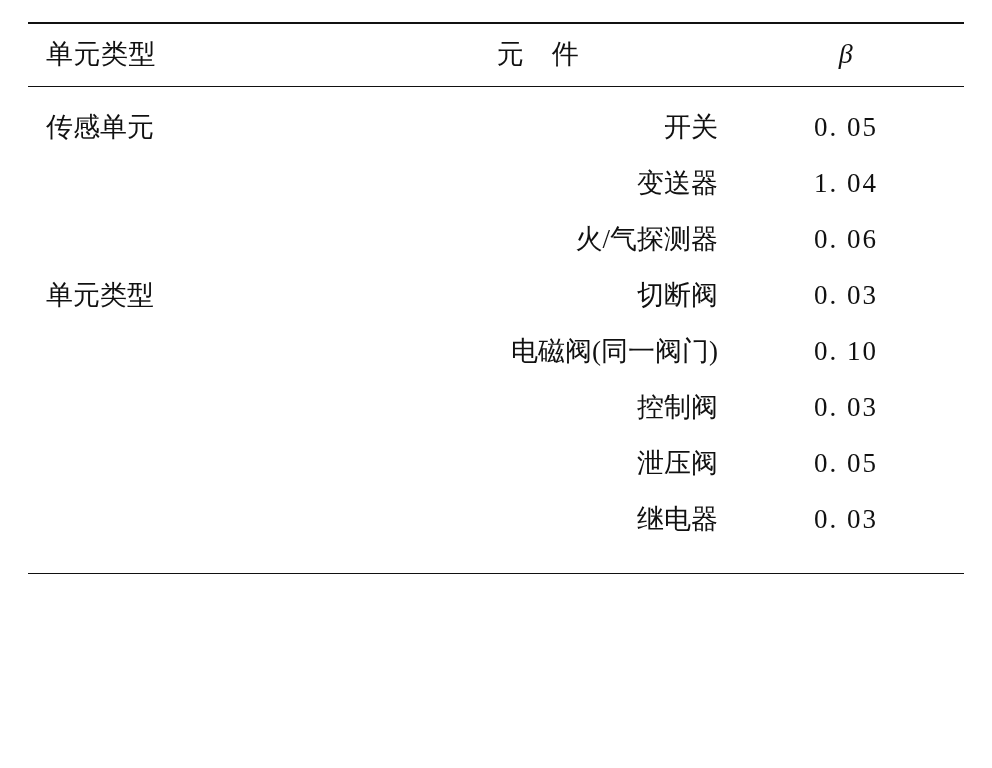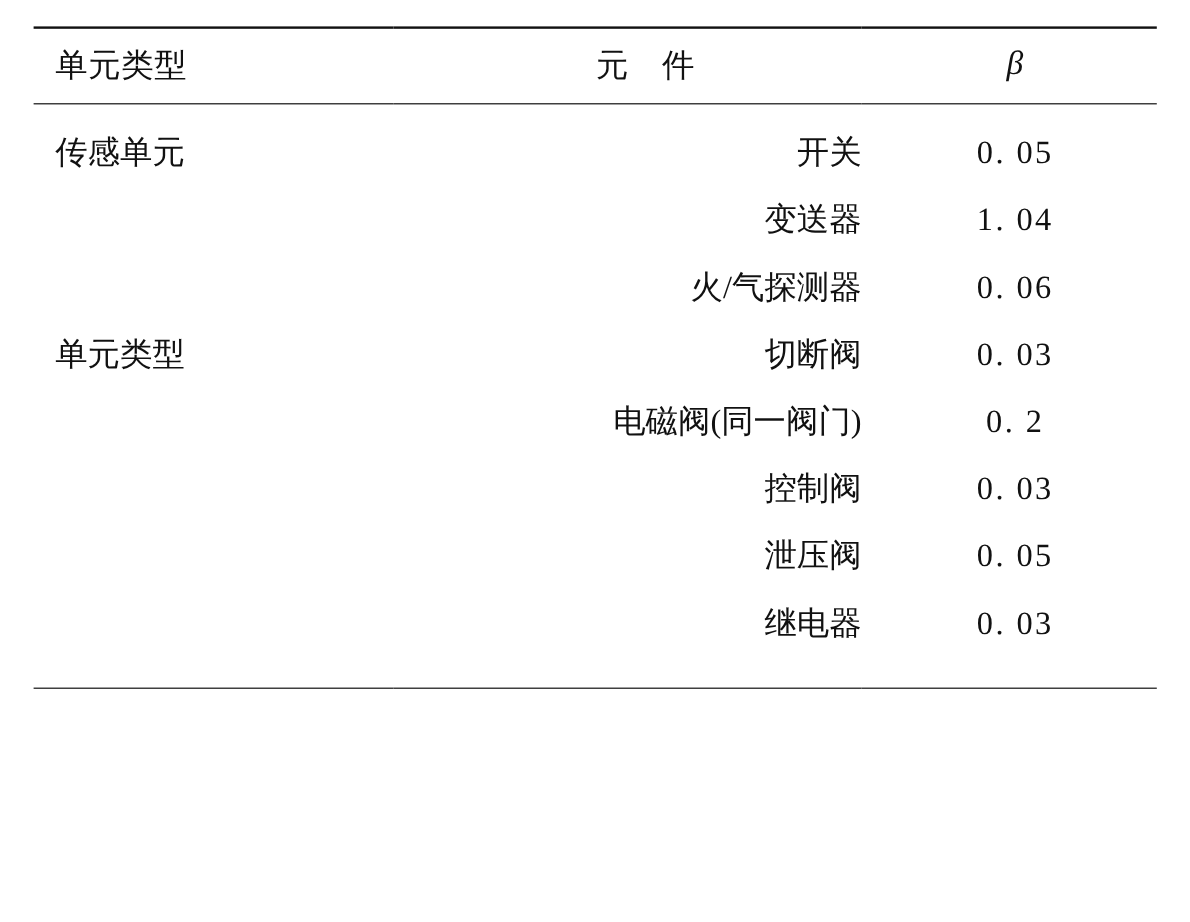--- a/index.html
+++ b/index.html
@@ -120,21 +120,21 @@
         <td class="c-beta">0. 06</td>
       </tr>
       <tr>
         <td class="c-type">单元类型</td>
         <td class="c-comp">切断阀</td>
         <td class="c-beta">0. 03</td>
       </tr>
       <tr>
         <td class="c-type"></td>
         <td class="c-comp">电磁阀(同一阀门)</td>
-        <td class="c-beta">0. 2</td>
+        <td class="c-beta">0. 10</td>
       </tr>
       <tr>
         <td class="c-type"></td>
         <td class="c-comp">控制阀</td>
         <td class="c-beta">0. 03</td>
       </tr>
       <tr>
         <td class="c-type"></td>
         <td class="c-comp">泄压阀</td>
         <td class="c-beta">0. 05</td>

